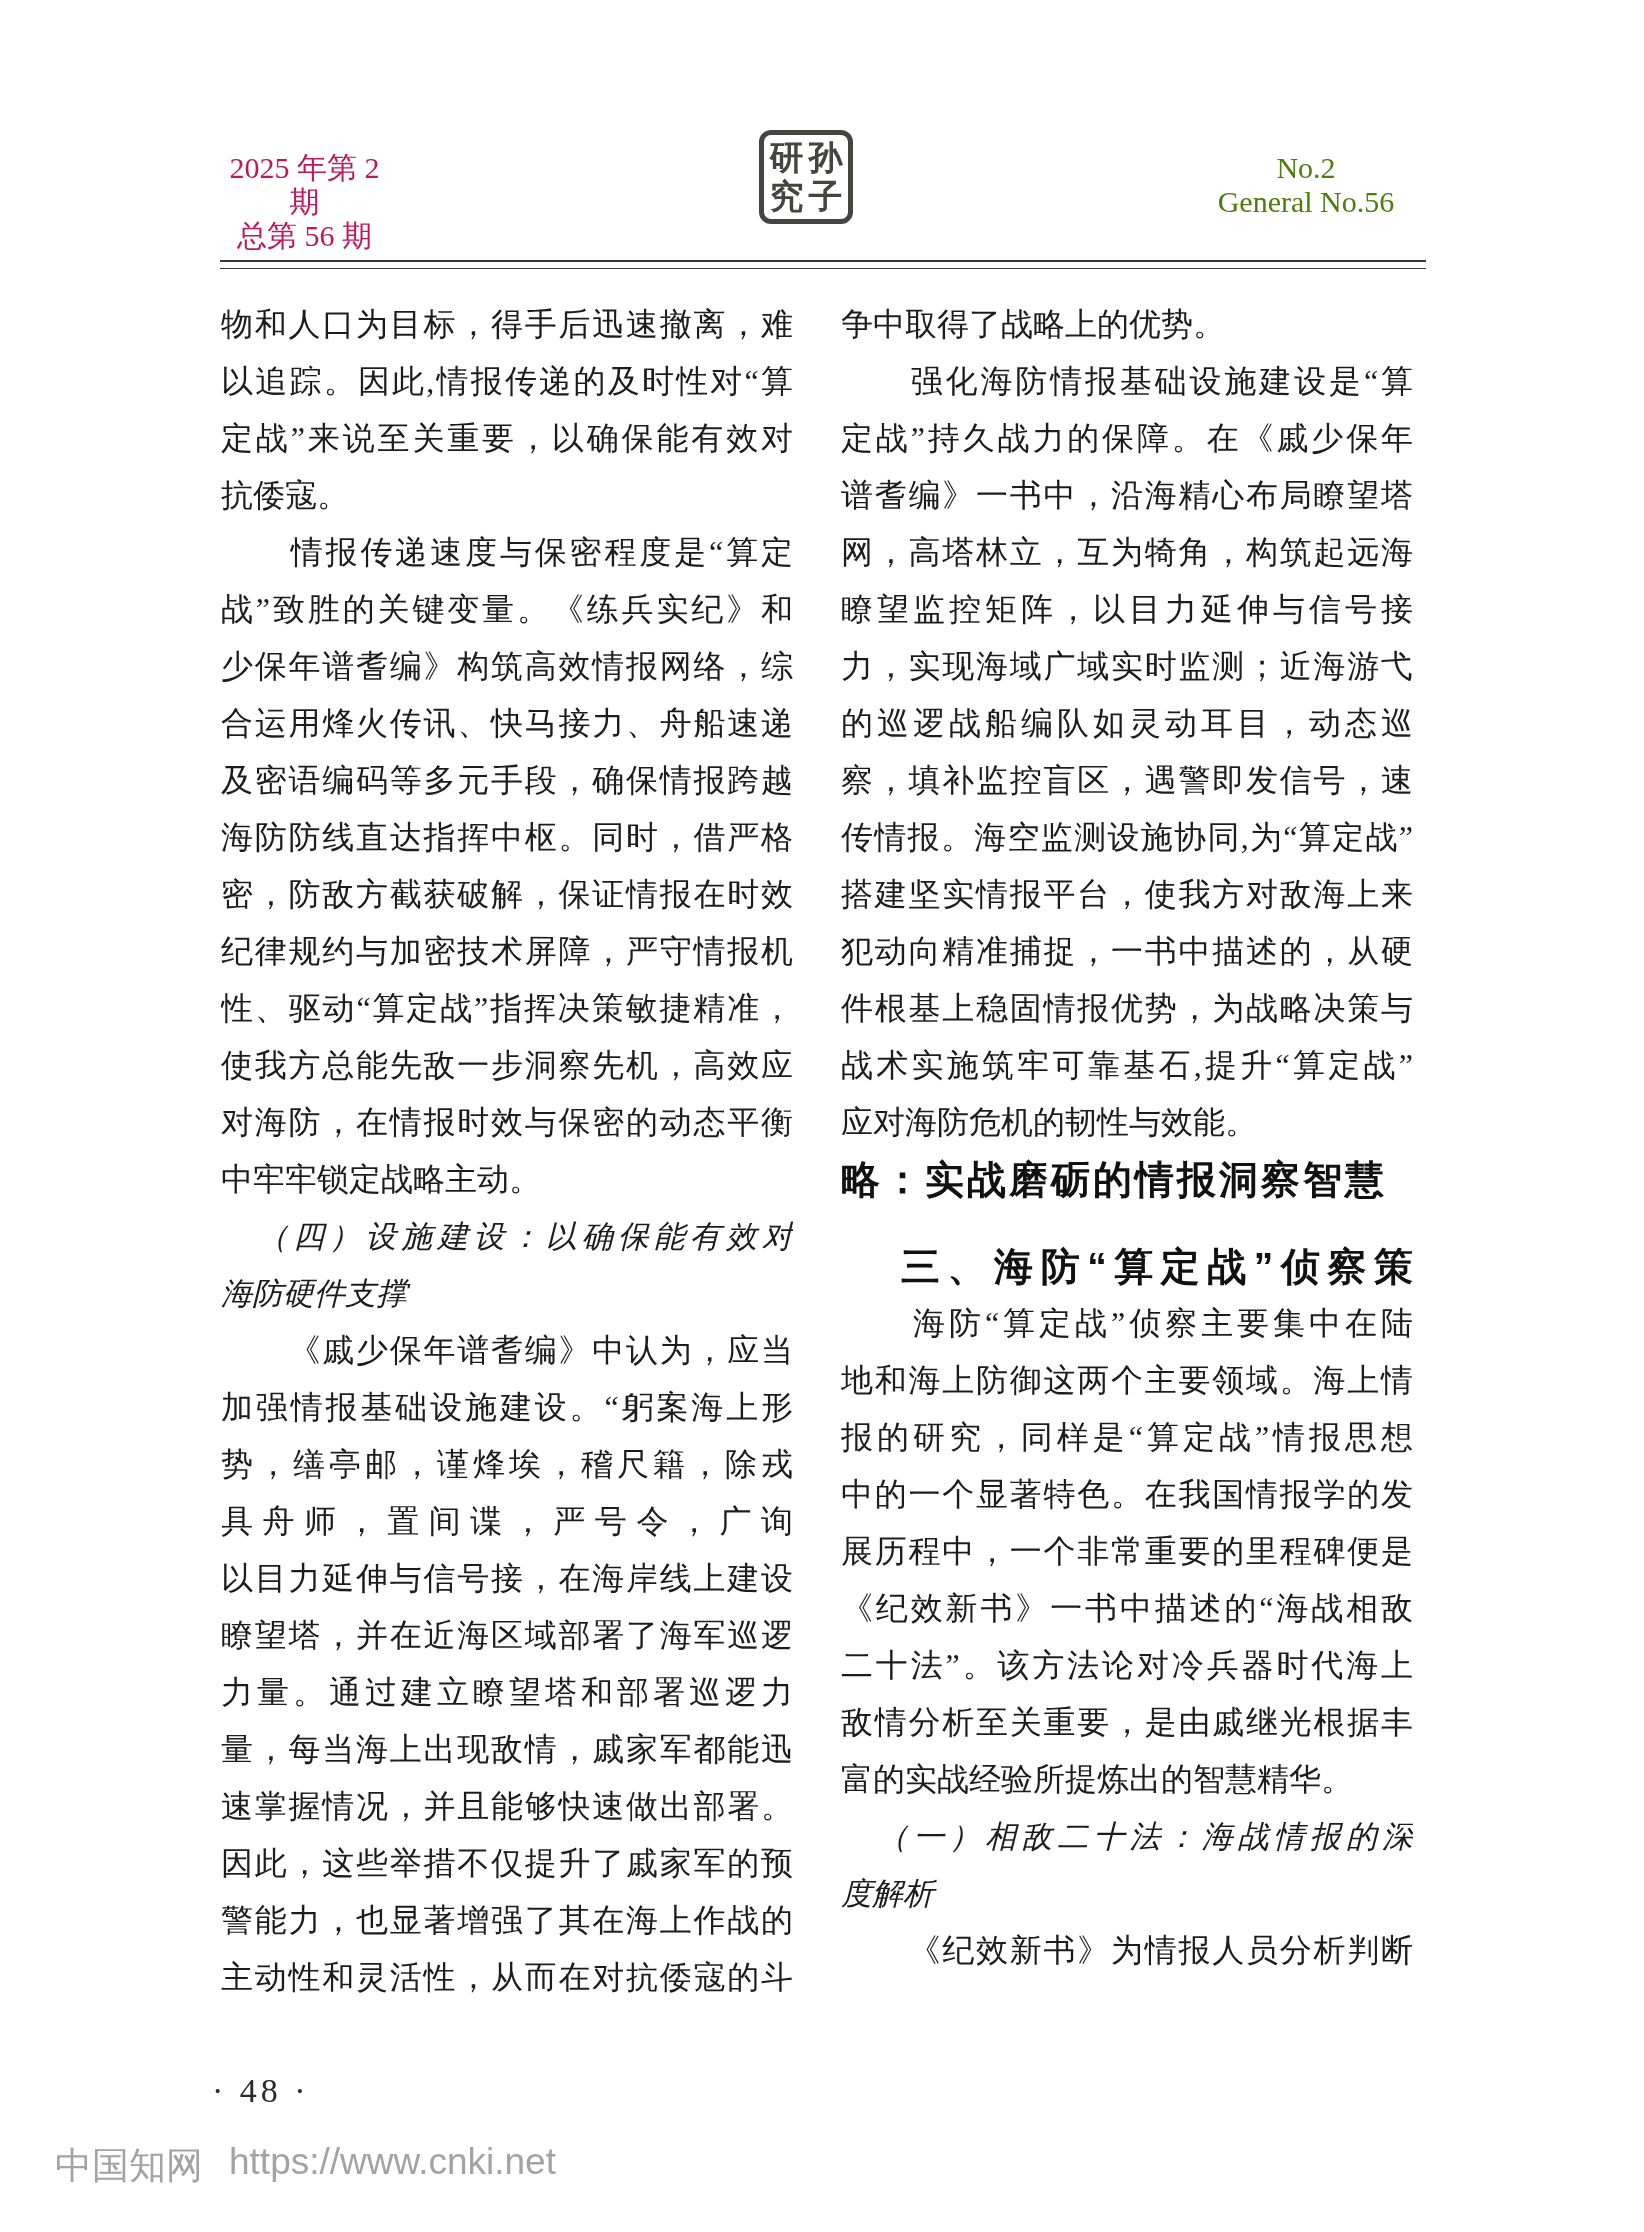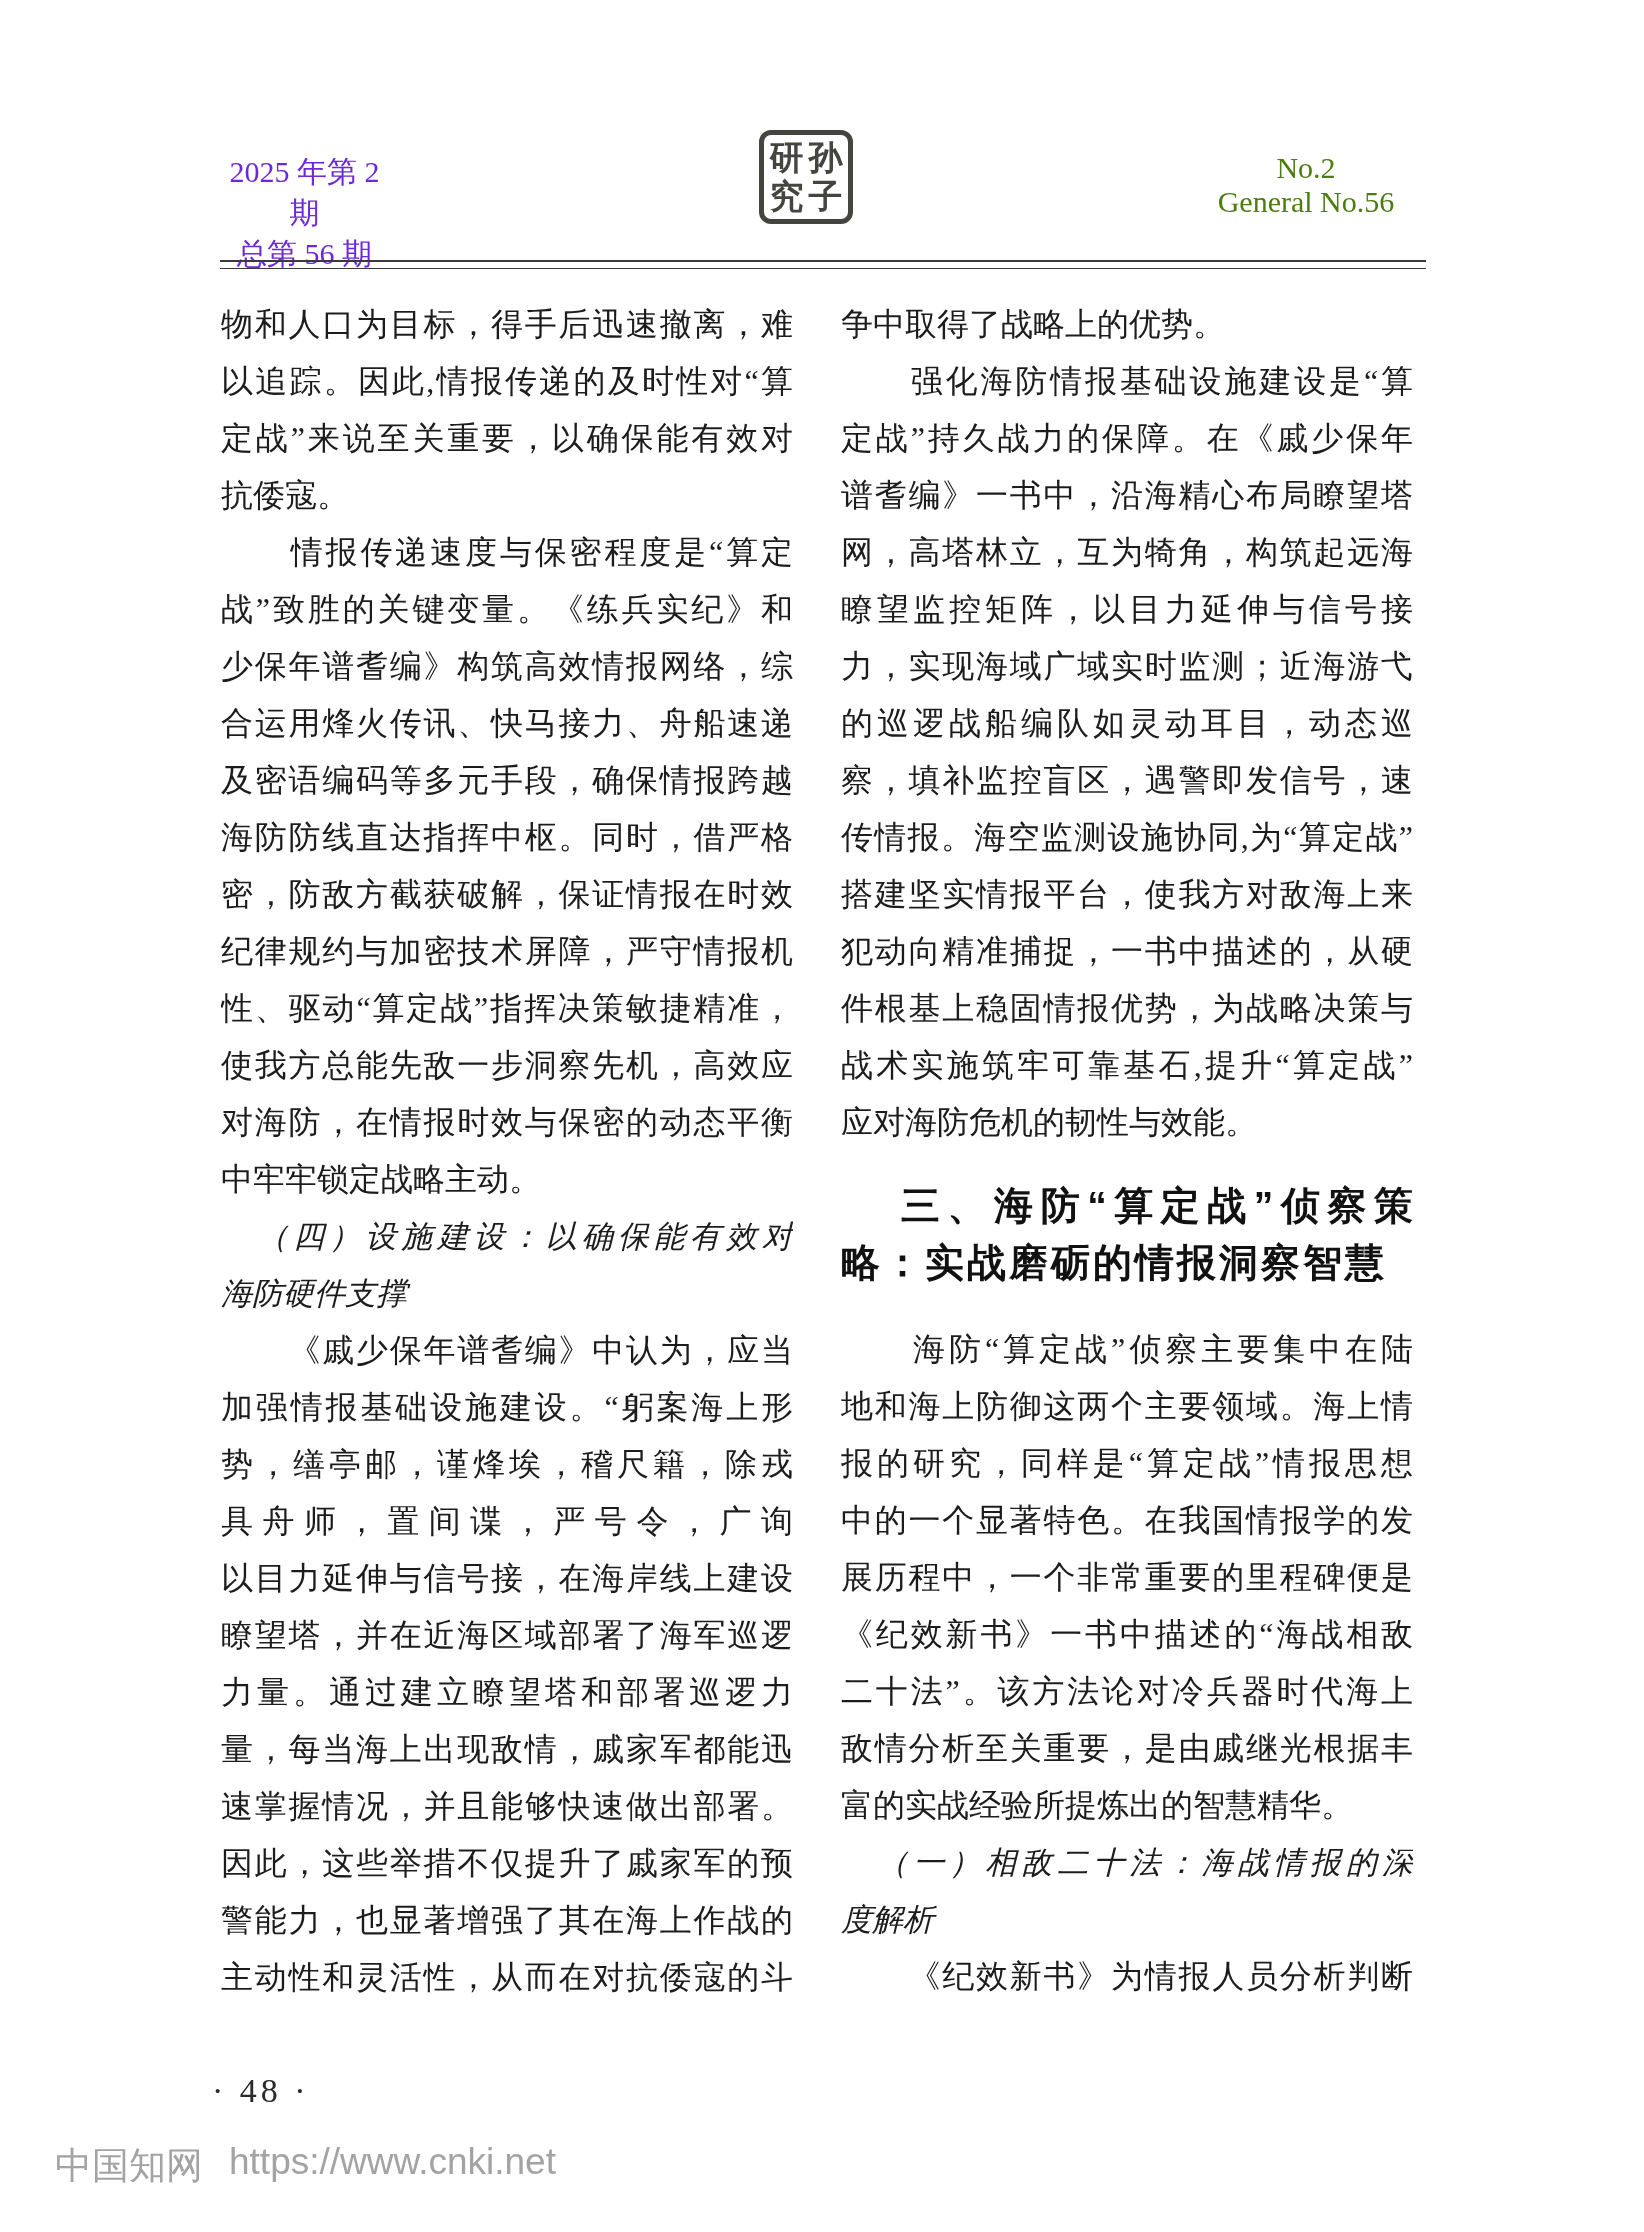--- a/index.html
+++ b/index.html
@@ -1,21 +1,21 @@
 <!DOCTYPE html>
 <html><head>
 <meta charset="utf-8">
 <style>
   html,body{margin:0;padding:0;background:#e8e8e8;}
   #page{position:relative;width:1645px;height:2233px;background:#ffffff;overflow:hidden;
         font-family:"Liberation Serif",serif;color:#1c1c1c;}
 
   
   .hdr-cn{position:absolute;left:213px;top:151px;width:183px;text-align:center;
-          font-size:30px;line-height:41px;color:#6d28d9;}
+          font-size:30px;line-height:34px;color:#be185d;}
   .hdr-en{position:absolute;left:1199px;top:151px;width:214px;text-align:center;
           font-size:30px;line-height:34px;color:#4d7c0f;}
   .seal{position:absolute;left:759px;top:130px;width:94px;height:94px;box-sizing:border-box;
         border:5px solid #454540;border-radius:12px;display:grid;
         grid-template-columns:1fr 1fr;grid-template-rows:1fr 1fr;padding:3px;}
   .seal span{display:flex;align-items:center;justify-content:center;
         font-size:34px;font-weight:bold;color:#454540;line-height:1;}
   .rule{position:absolute;left:220px;top:260px;width:1206px;height:9px;box-sizing:border-box;
         border-top:2.5px solid #3a3a3a;border-bottom:1.5px solid #3a3a3a;}
 
@@ -105,22 +105,22 @@
       <div class="line  just">瞭望监控矩阵，以目力延伸与信号接</div>
       <div class="line  just">力，实现海域广域实时监测；近海游弋</div>
       <div class="line  just">的巡逻战船编队如灵动耳目，动态巡</div>
       <div class="line  just">察，填补监控盲区，遇警即发信号，速</div>
       <div class="line  just">传情报。海空监测设施协同,为“算定战”</div>
       <div class="line  just">搭建坚实情报平台，使我方对敌海上来</div>
       <div class="line  just">犯动向精准捕捉，一书中描述的，从硬</div>
       <div class="line  just">件根基上稳固情报优势，为战略决策与</div>
       <div class="line  just">战术实施筑牢可靠基石,提升“算定战”</div>
       <div class="line  end">应对海防危机的韧性与效能。</div>
+      <div class="line h2 end">略：实战磨砺的情报洞察智慧</div>
       <div class="line h1 just">三、海防“算定战”侦察策</div>
-      <div class="line h2 end">略：实战磨砺的情报洞察智慧</div>
       <div class="line  just">　　海防“算定战”侦察主要集中在陆</div>
       <div class="line  just">地和海上防御这两个主要领域。海上情</div>
       <div class="line  just">报的研究，同样是“算定战”情报思想</div>
       <div class="line  just">中的一个显著特色。在我国情报学的发</div>
       <div class="line  just">展历程中，一个非常重要的里程碑便是</div>
       <div class="line  just">《纪效新书》一书中描述的“海战相敌</div>
       <div class="line  just">二十法”。该方法论对冷兵器时代海上</div>
       <div class="line  just">敌情分析至关重要，是由戚继光根据丰</div>
       <div class="line  end">富的实战经验所提炼出的智慧精华。</div>
       <div class="line k just">　（一）相敌二十法：海战情报的深</div>

